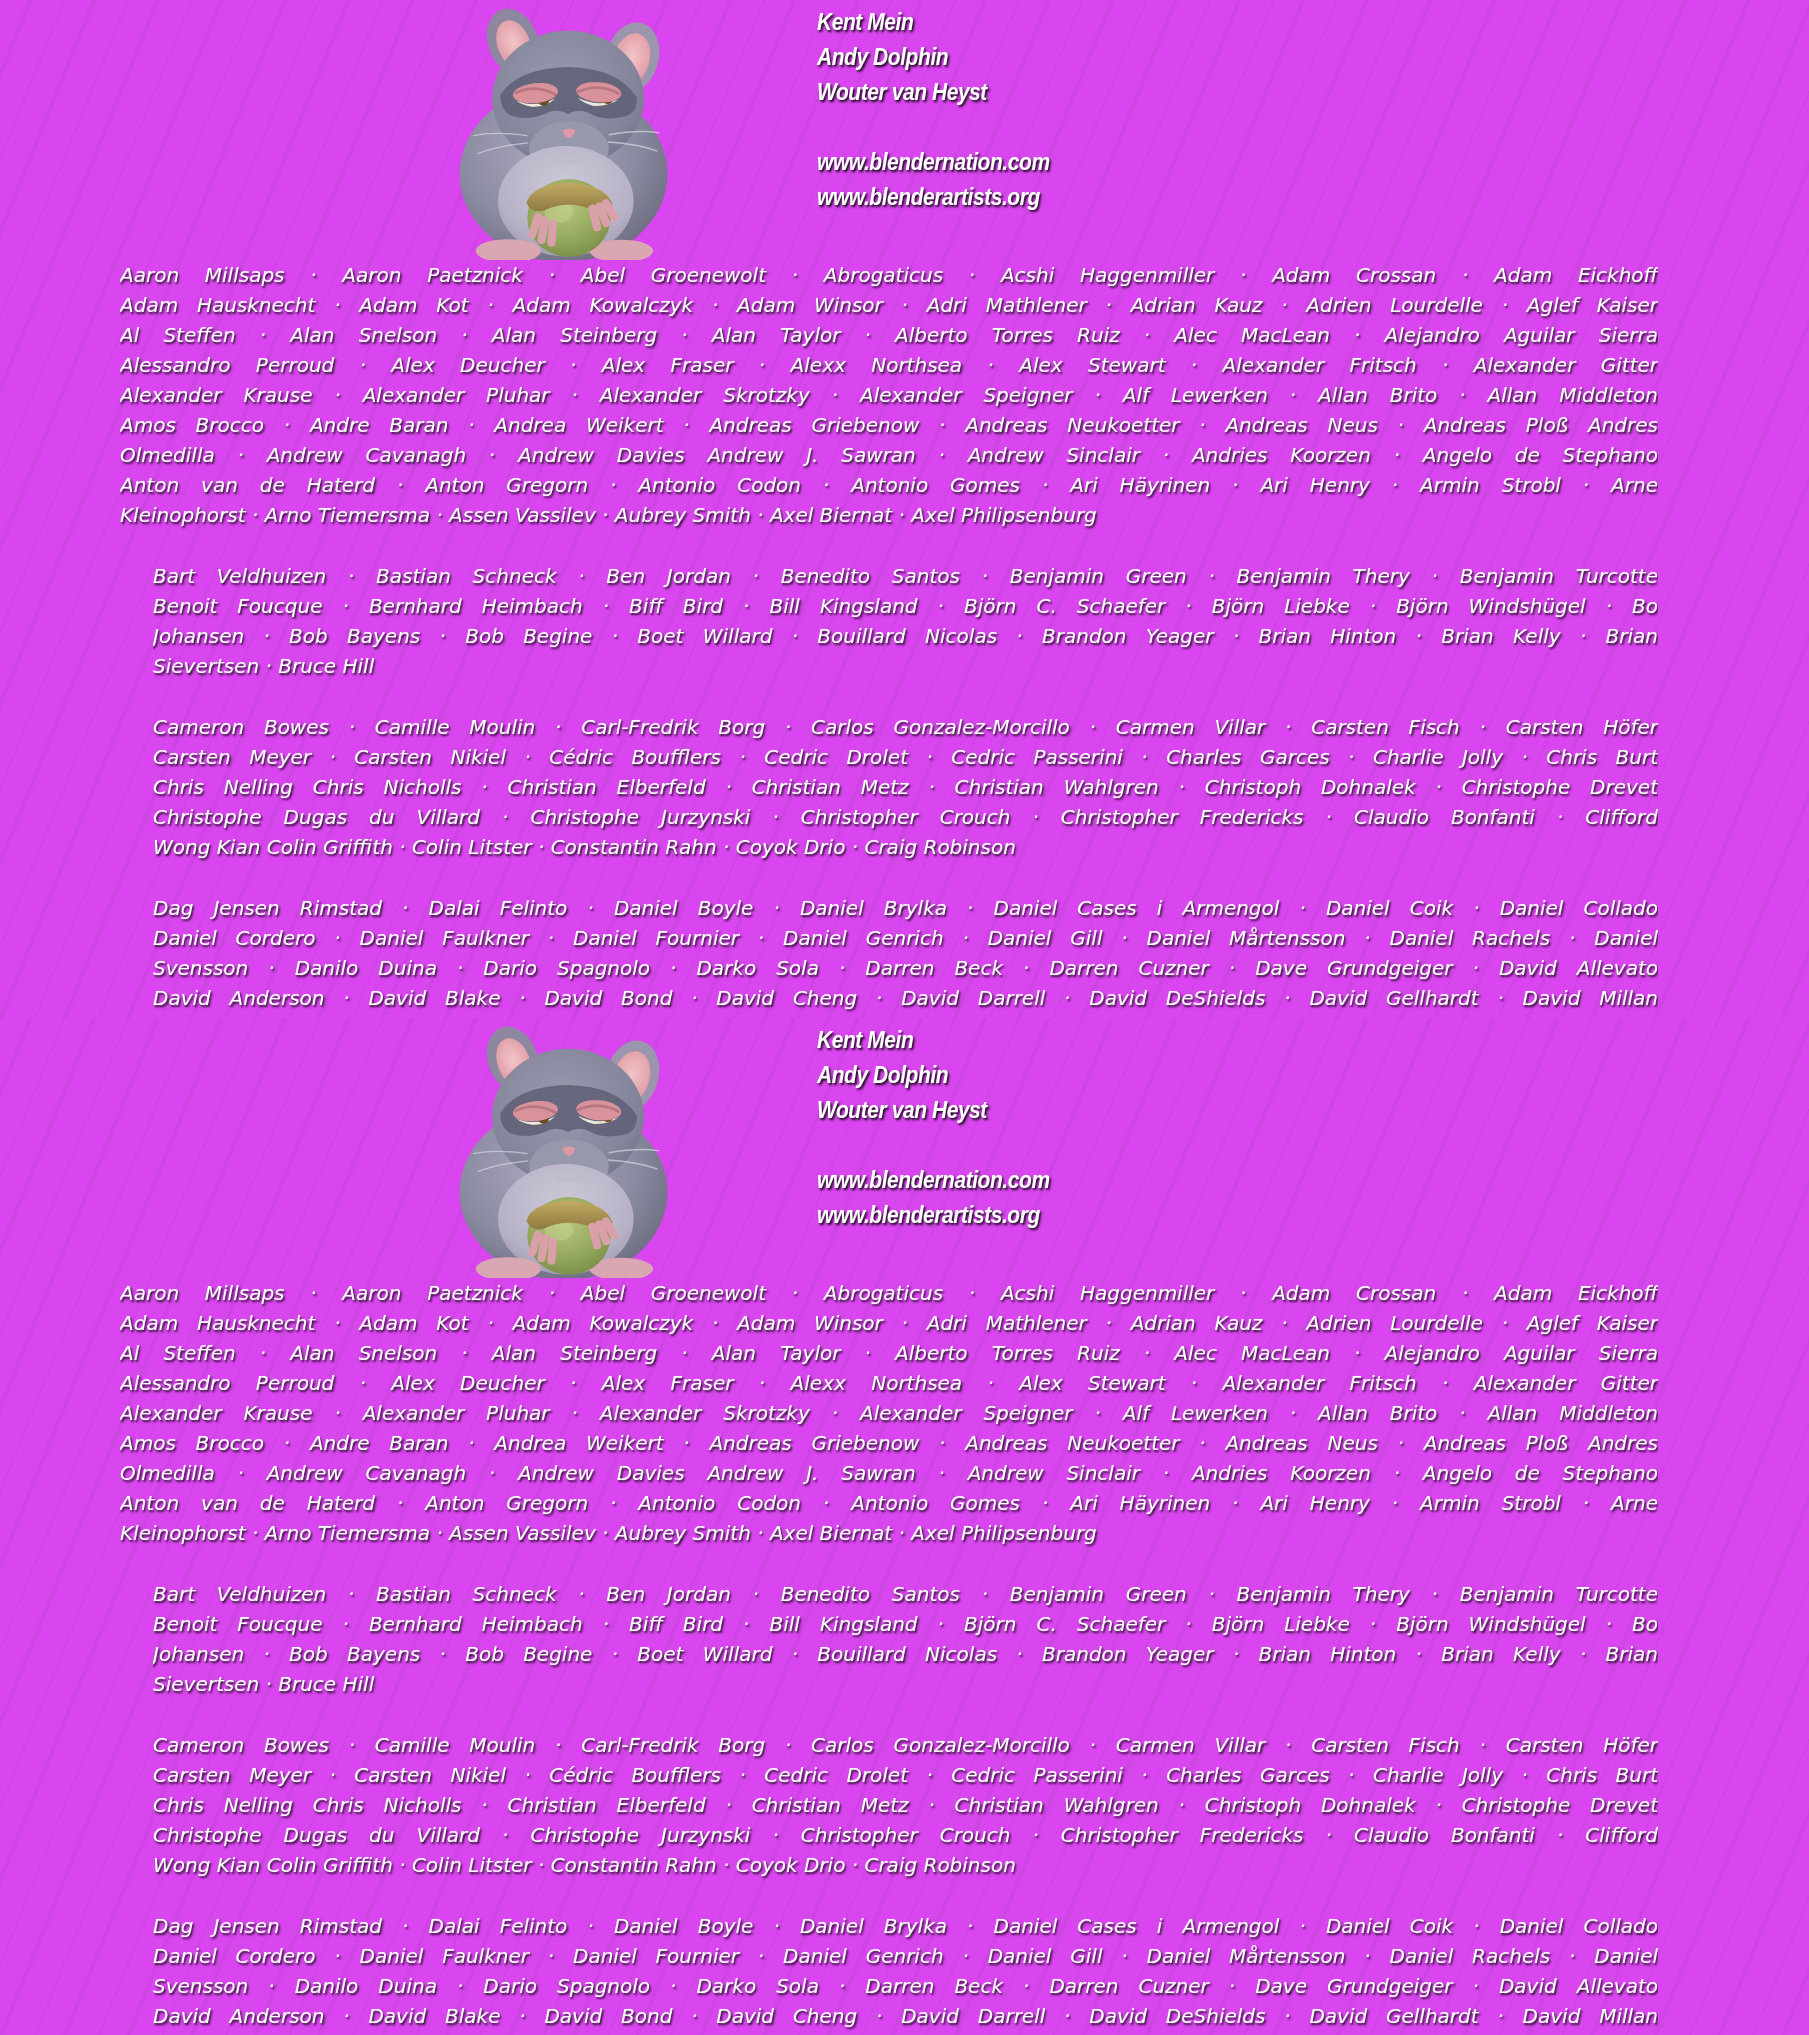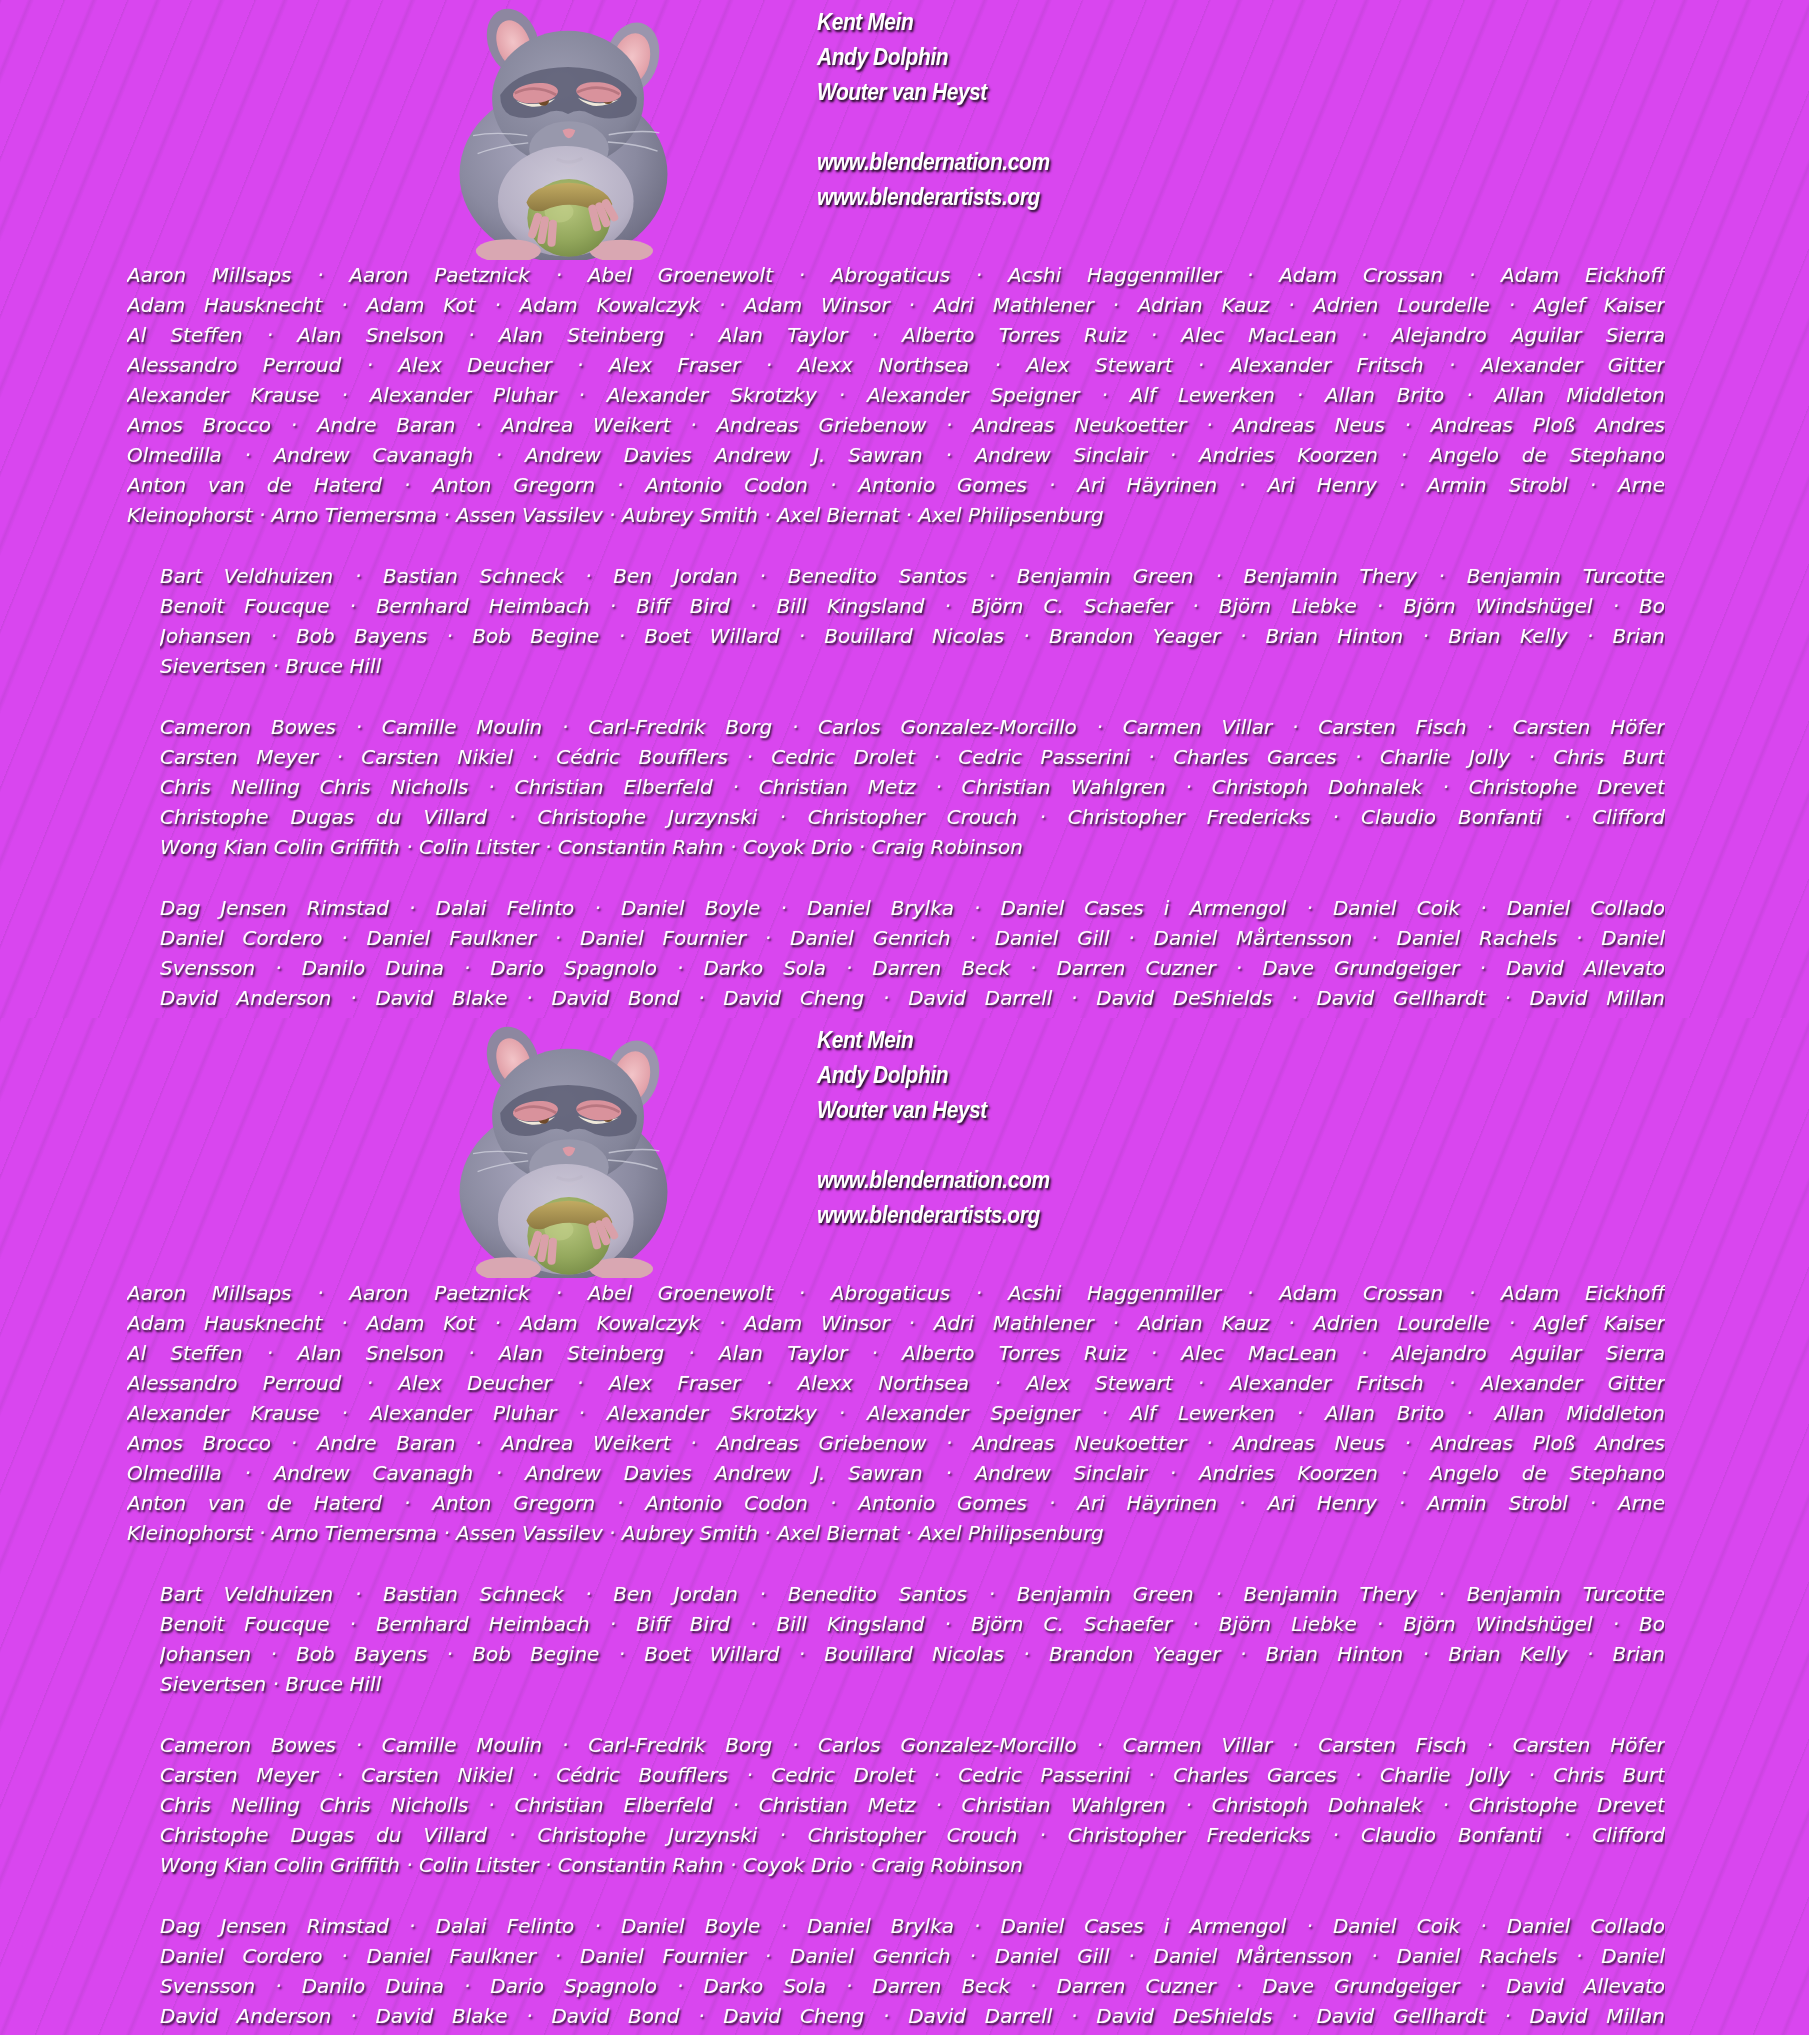--- a/index.html
+++ b/index.html
@@ -40,21 +40,21 @@
     font-weight: bold;
     font-size: 24.4px;
     letter-spacing: -0.5px;
     transform: scaleX(0.86);
     transform-origin: left top;
     text-shadow: 1.8px 2.3px 2.7px rgba(0,0,0,0.95), 0 0 1.4px rgba(255,255,255,0.22);
   }
   .hl { height: 35px; line-height: 35px; white-space: nowrap; }
   .credits {
     position: absolute;
-    left: 127px; top: 260px;
+    left: 120px; top: 260px;
     width: 1538px;
     z-index: 2;
     color: #fff;
     font-family: "DejaVu Sans", sans-serif;
     font-size: 20px;
     text-shadow: 0 0 1.4px rgba(255,255,255,0.25), 1.4px 1.8px 2.3px rgba(0,0,0,0.9);
   }
   .group + .group { margin-top: 31px; margin-left: 33px; }
   .cl {
     height: 30px; line-height: 30px;

